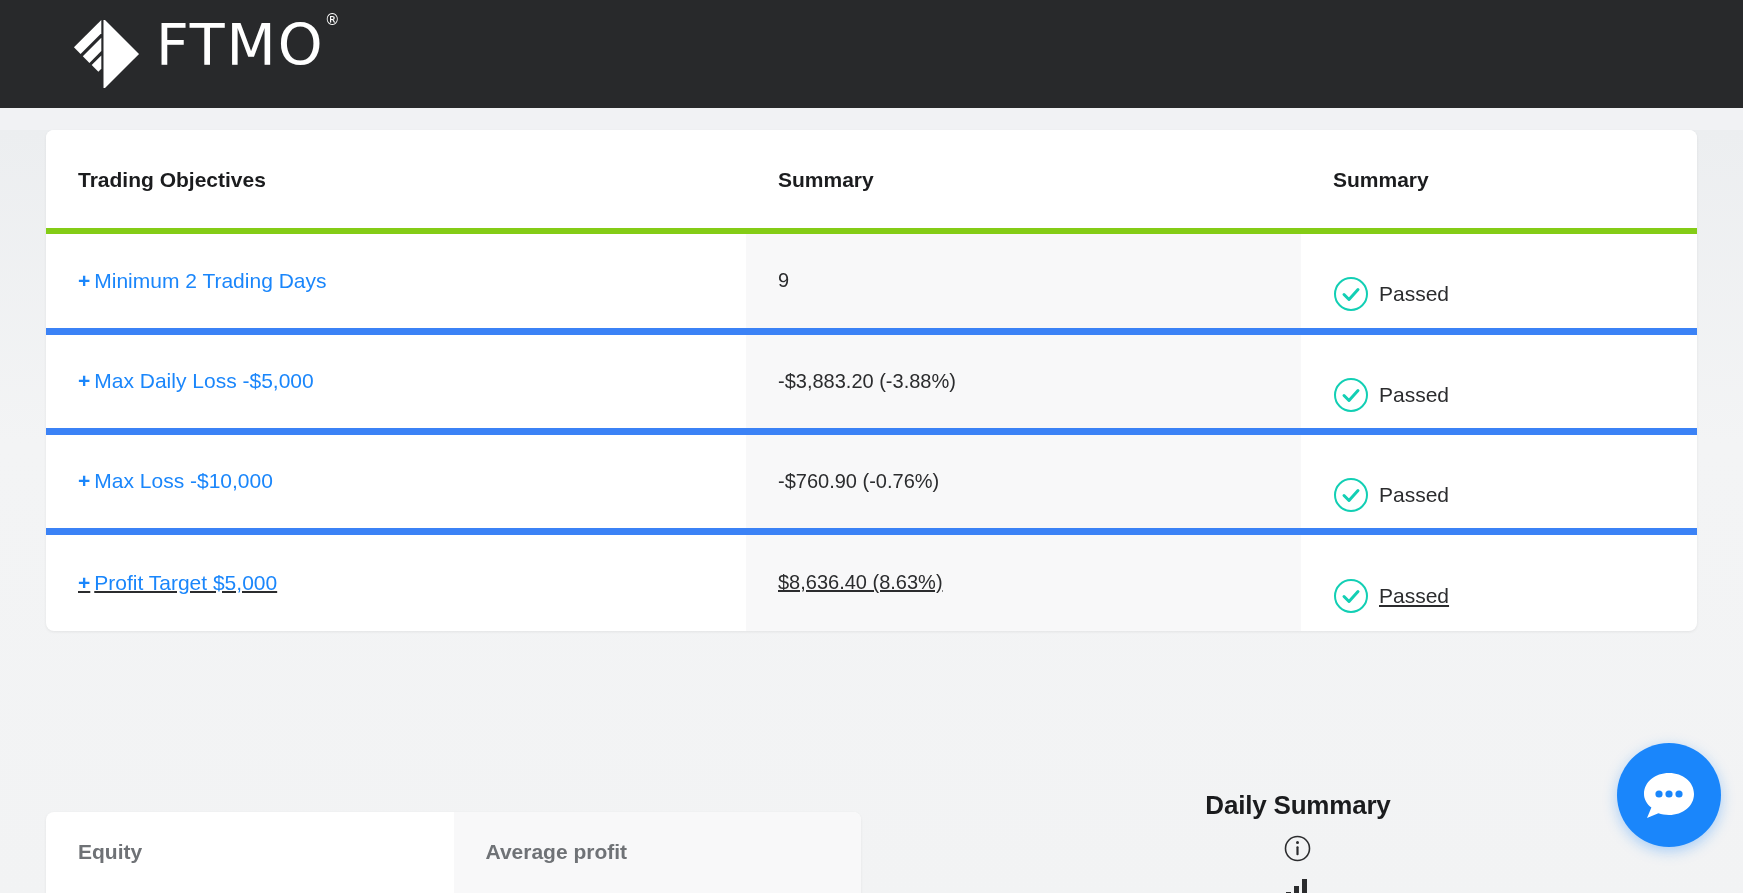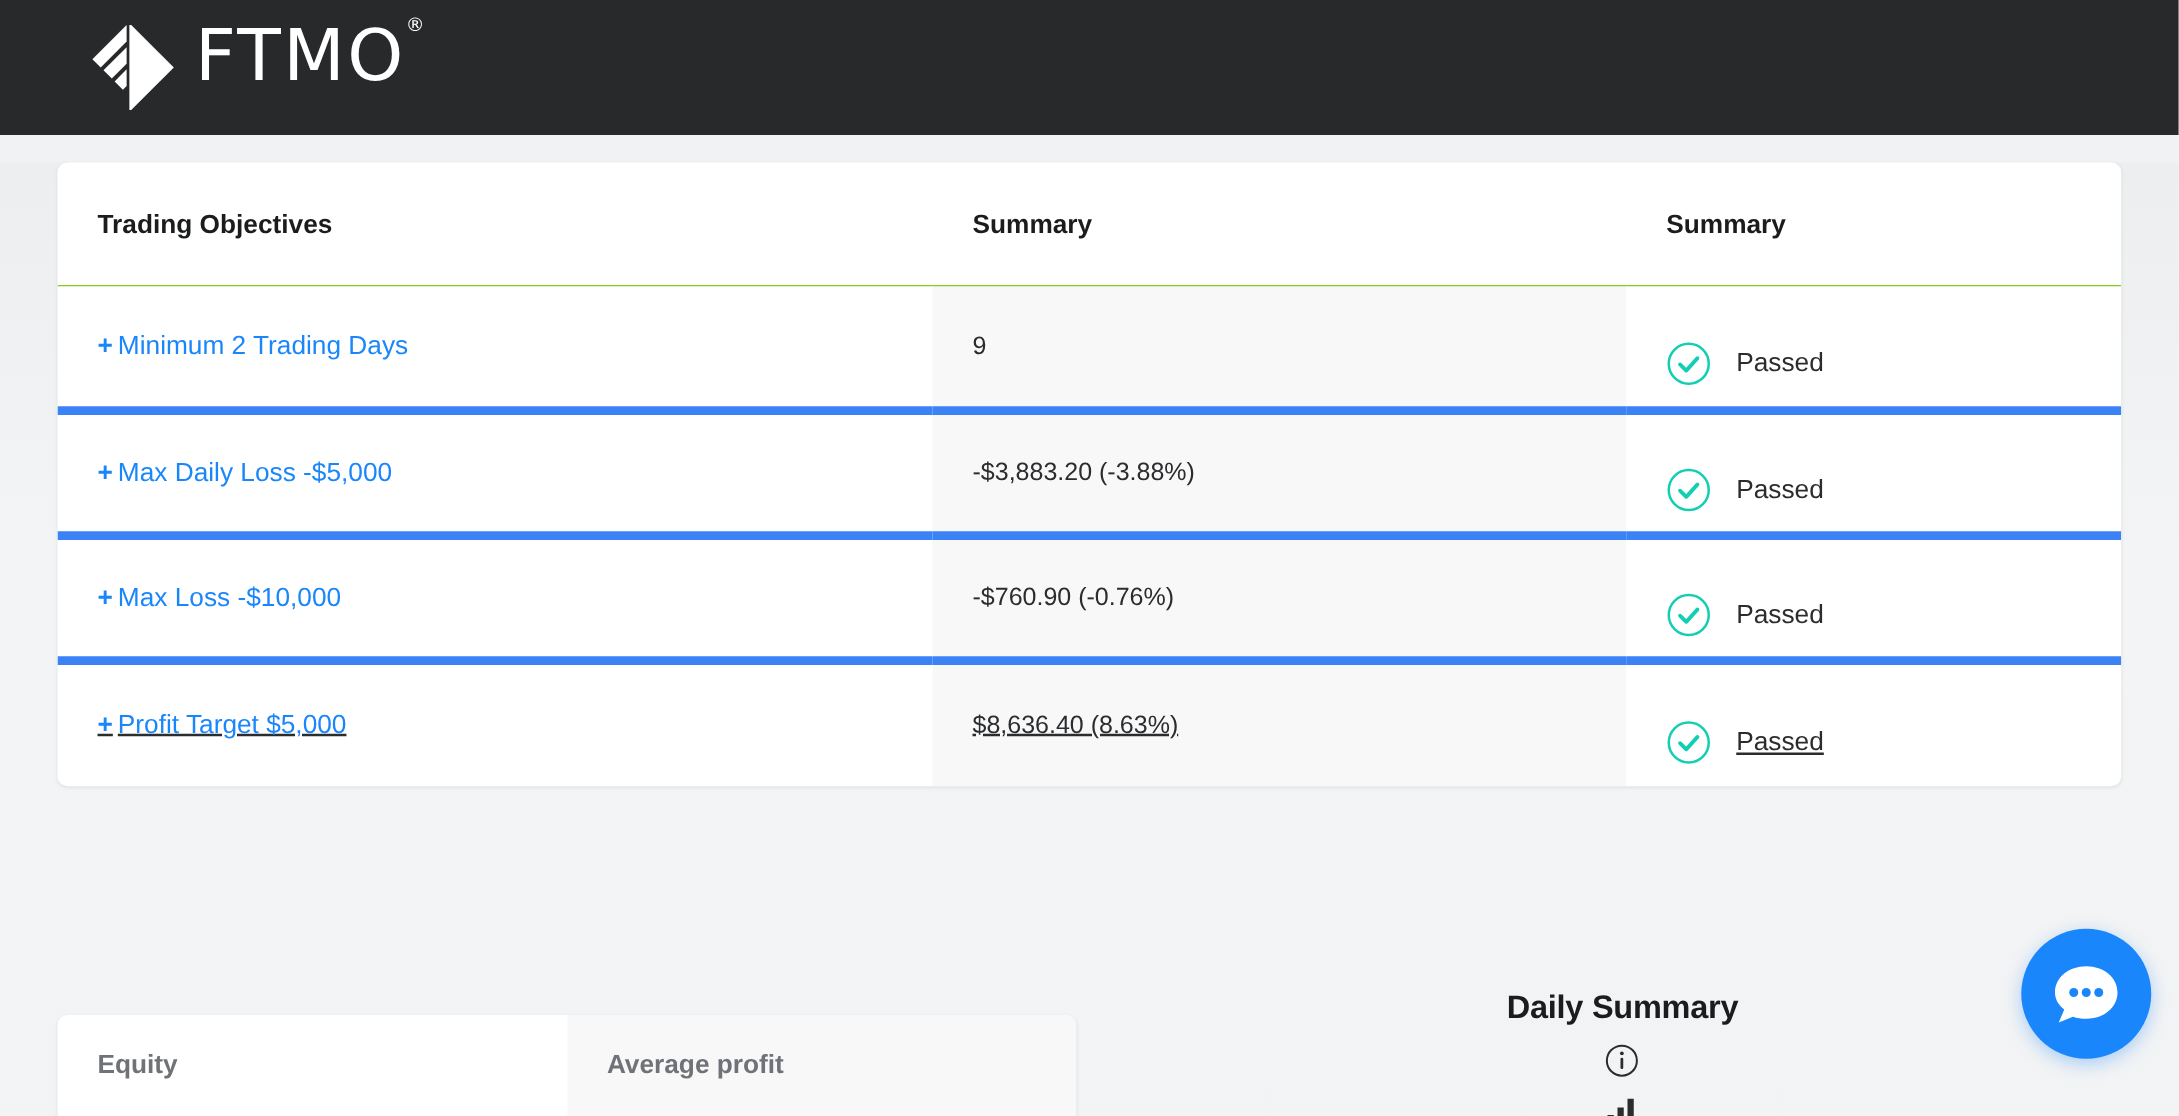--- a/index.html
+++ b/index.html
@@ -72,21 +72,21 @@
   .obj-table col.c1 { width: 700px; }
   .obj-table col.c2 { width: 555px; }
   .obj-table col.c3 { width: auto; }
 
   .obj-table th {
     text-align: left;
     font-size: 21px;
     font-weight: bold;
     color: #1b1c1e;
     padding: 38px 0 36px 32px;
-    border-bottom: 1px solid #84cc16;
+    border-bottom: 6px solid #84cc16;
     background: #ffffff;
   }
   .obj-table td {
     font-size: 20px;
     color: #2b2c2e;
     padding: 0 0 0 32px;
     height: 100px;
     border-bottom: 7px solid #3b82f6;
     vertical-align: middle;
   }
@@ -96,21 +96,21 @@
   .obj-link {
     color: #1a86fb;
     font-size: 21px;
     font-weight: 500;
     text-decoration: none;
     white-space: nowrap;
     cursor: pointer;
   }
   .obj-link .plus { font-weight: bold; margin-right: 4px; }
 
-  .pass-cell { display: flex; align-items: center; gap: 20px; margin-top: 27px; }
+  .pass-cell { display: flex; align-items: center; gap: 10px; margin-top: 27px; }
   .check-icon { width: 36px; height: 36px; flex: none; display:block; }
   .pass-text { font-size: 21px; color: #2b2c2e; }
 
   
   .lower {
     position: absolute;
     left: 46px;
     right: 46px;
     top: 660px;
     display: flex;

